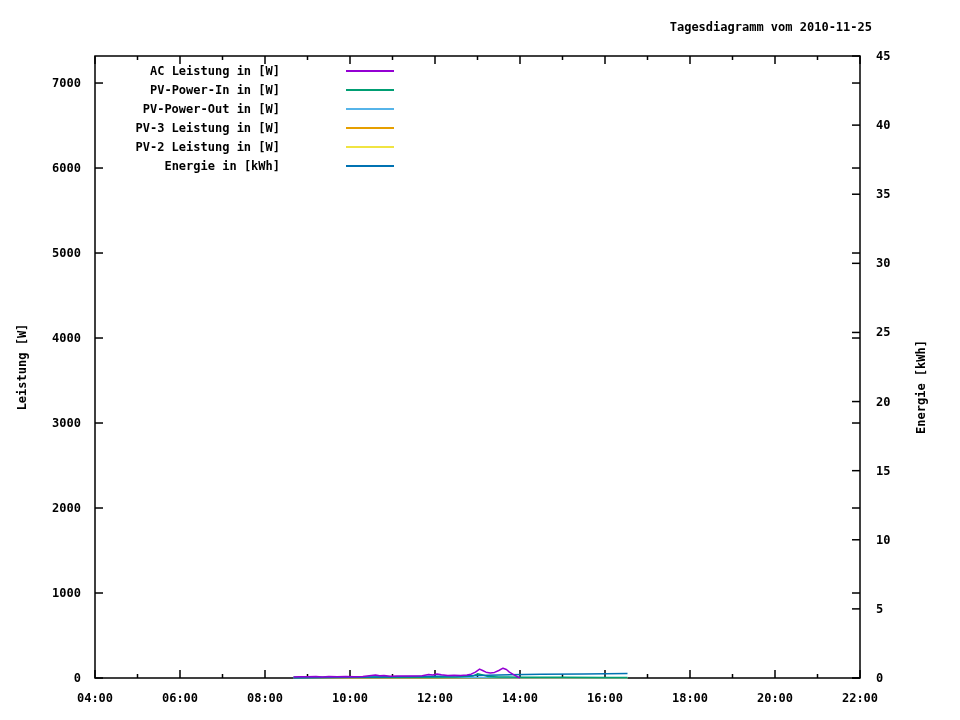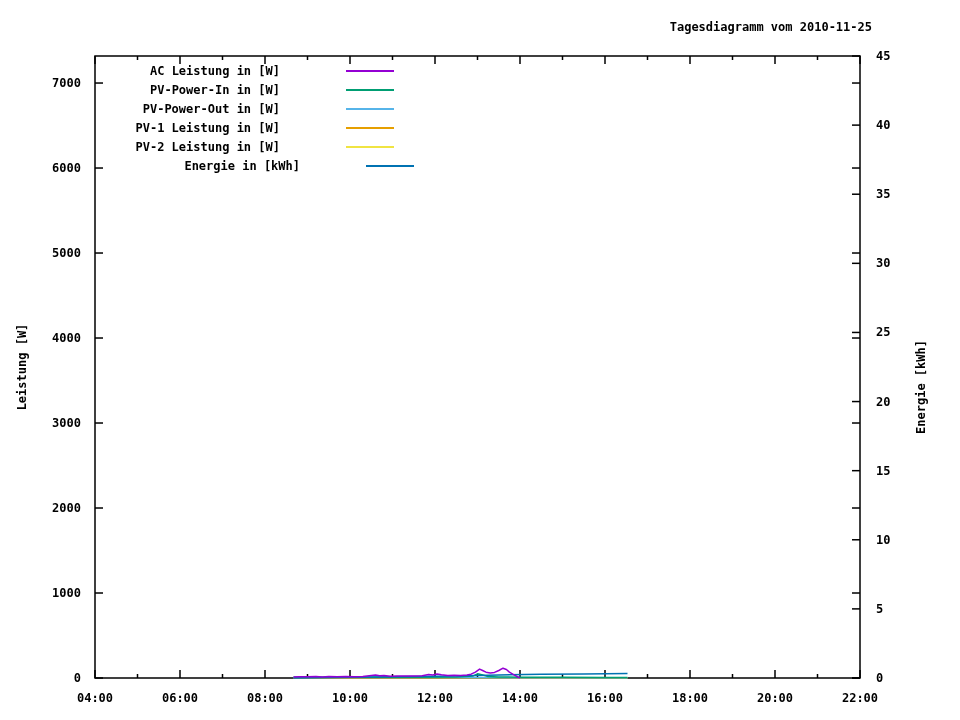--- a/index.html
+++ b/index.html
@@ -137,25 +137,25 @@
       </div>
       <div class="lrow" style="top: 81px;">
         <span class="llabel">PV-Power-In in [W]</span>
         <span class="lline" style="background: rgb(0, 158, 115);"></span>
       </div>
       <div class="lrow" style="top: 100px;">
         <span class="llabel">PV-Power-Out in [W]</span>
         <span class="lline" style="background: rgb(86, 180, 233);"></span>
       </div>
       <div class="lrow" style="top: 119px;">
-        <span class="llabel">PV-1 Leistung in [W]</span>
+        <span class="llabel">PV-3 Leistung in [W]</span>
         <span class="lline" style="background: rgb(230, 159, 0);"></span>
       </div>
       <div class="lrow" style="top: 138px; justify-content: flex-end;">
         <span class="llabel">PV-2 Leistung in [W]</span>
         <span class="lline" style="background: rgb(240, 228, 66);"></span>
       </div>
-      <div class="lrow" style="top: 157px; margin-left: 20px;">
+      <div class="lrow" style="top: 157px;">
         <span class="llabel">Energie in [kWh]</span>
         <span class="lline" style="background: rgb(0, 114, 178);"></span>
       </div>
     </div>
 </div>
 
 </body></html>

